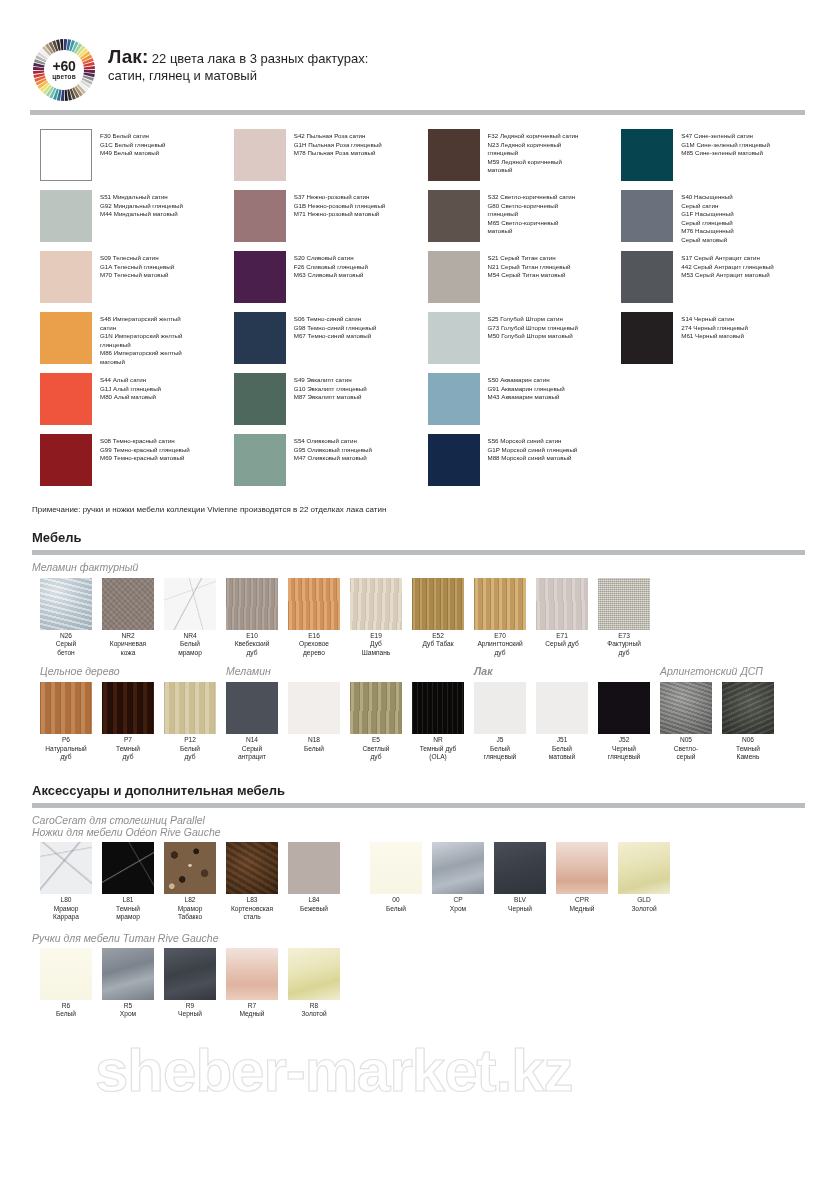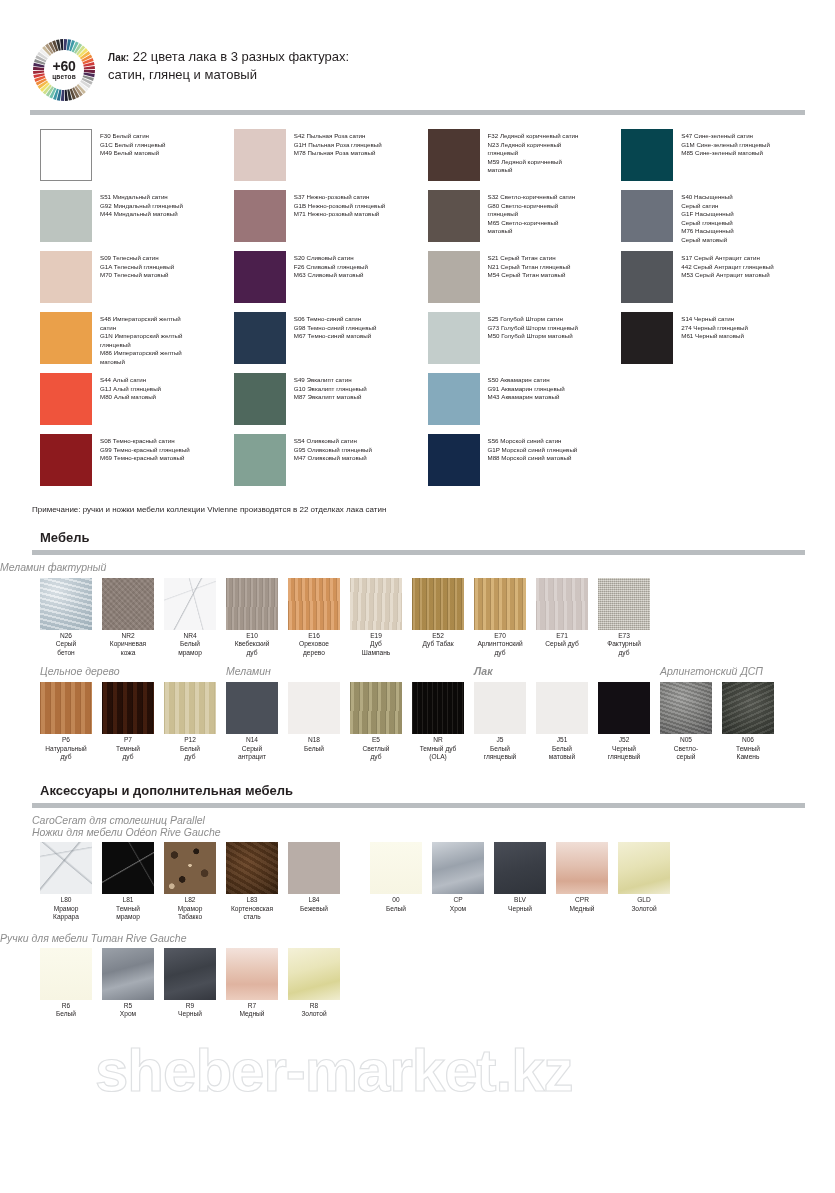--- a/index.html
+++ b/index.html
@@ -19,39 +19,39 @@
   .header { display:flex; align-items:flex-start; padding: 36px 0 0 30px; }
   .badge { width: 68px; height: 68px; position: relative; flex: 0 0 68px; margin-right: 10px; }
   .badge svg { display:block; }
   .badge-text { position:absolute; left:0; top:0; width:68px; height:68px;
       display:flex; flex-direction:column; align-items:center; justify-content:center;
       pointer-events:none; }
   .badge-plus { font-size: 14px; font-weight: bold; color:#231f20; line-height:1; letter-spacing:-0.3px;}
   .badge-sub { font-size: 6.5px; font-weight: bold; color:#231f20; line-height:1; margin-top:1px; letter-spacing:0.2px;}
   .header-text { padding-top: 12px; }
   .h-line1 { font-size: 13px; line-height: 17px; }
-  .h-line1 b { font-weight: bold; font-size: 10px; margin-top: 24px; }
+  .h-line1 b { font-weight: bold; font-size: 19px; margin-top: 24px; }
   .h-line2 { font-size: 13px; line-height: 17px; }
   .hrule { height: 5px; background: #b9bdc0; margin: 6px 30px 0 30px; }
 
   
   .lac-grid { margin: 14px 0 0 0; padding: 0 20px 0 40px; display: grid;
      grid-template-columns: repeat(4, 1fr); column-gap: 0px; row-gap: 0px; }
   .lac-cell { display:flex; align-items:flex-start; height: 61px; }
   .lac-sw { width: 52px; height: 52px; flex: 0 0 52px; }
   .lac-sw.bordered { border: 1px solid #8a8a8a; }
   .lac-txt { font-size: 6.2px; line-height: 8.6px; padding-left: 8px; padding-top: 3px; white-space: pre-line; }
 
   .note { font-size: 8px; padding: 10px 0 0 32px; color:#231f20; }
 
   
   .sec { margin-top: 16px; }
-  .sec-title { font-size: 13px; font-weight: bold; padding-left: 40px; }
+  .sec-title { font-size: 13px; font-weight: bold; padding-left: 32px; }
   .sec-rule { height: 5px; background: #b9bdc0; margin: 5px 30px 0 32px; }
-  .grp-title { font-size: 10.5px; font-style: italic; color: #8d8d8d; margin-top: 6px;}
+  .grp-title { font-size: 10.5px; font-style: italic; color: #8d8d8d; padding-left: 32px; margin-top: 6px;}
 
   
   .mat-row { display:flex; padding-left: 40px; margin-top: 5px; }
   .mat { width: 52px; margin-right: 10px; text-align:center; }
   .mat-sw { width: 52px; height: 52px; display:block; }
   .mat-lbl { font-size: 6.6px; line-height: 8.4px; margin-top: 2px; white-space: pre-line; }
 
   .grp-head-row { display:flex; padding-left: 32px; margin-top: 8px; }
 
   

